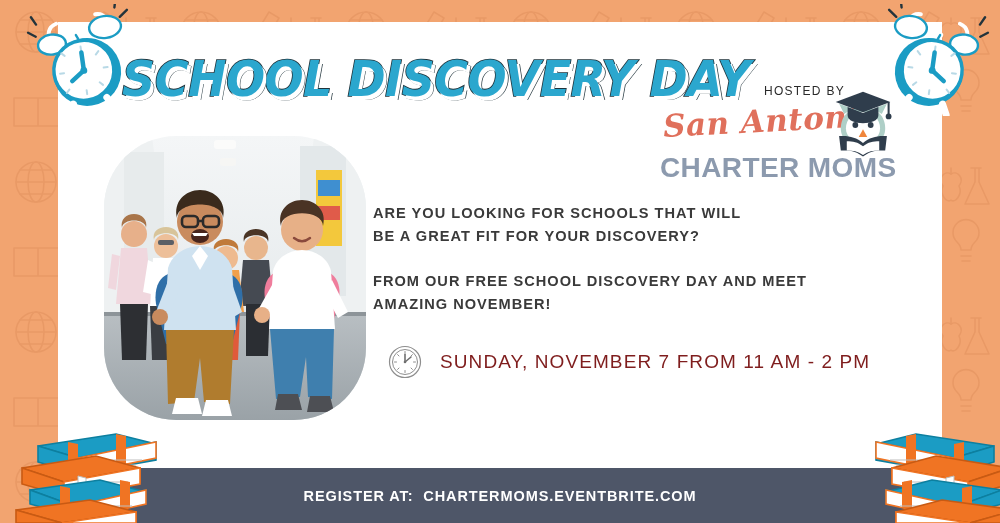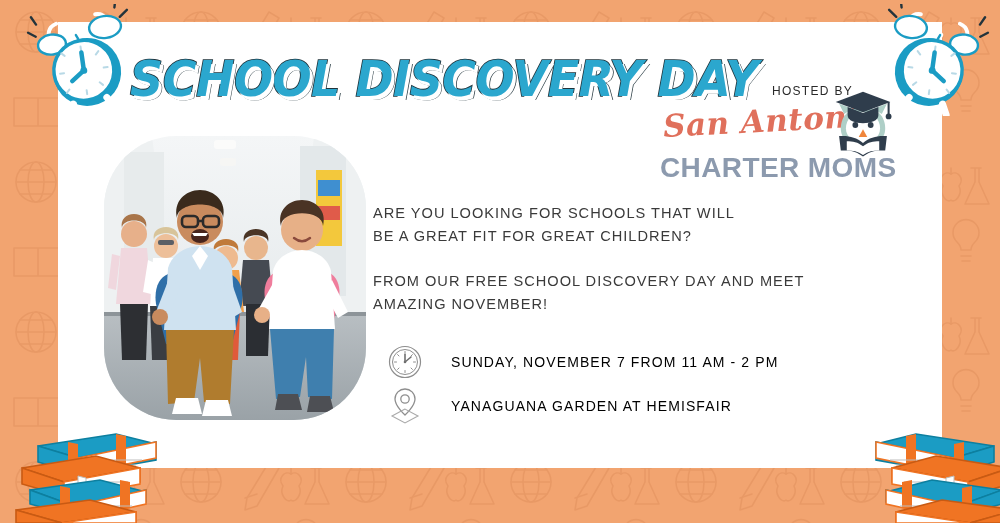--- a/index.html
+++ b/index.html
@@ -27,21 +27,21 @@
     background:#4E5668;
     display:flex;align-items:center;justify-content:center;
   }
   .footer-text{
     color:#ffffff;font-size:14.5px;font-weight:bold;letter-spacing:.9px;
     white-space:pre;
   }
 
   
   .headline-row{
-    position:absolute;left:130px;top:58px;
+    position:absolute;left:122px;top:58px;
     display:flex;align-items:flex-end;gap:14px;
   }
   .headline{
     font-family:"DejaVu Sans", sans-serif;
     font-size:46px;font-weight:bold;font-style:italic;
     letter-spacing:-0.5px;
     color:#2BA7CE;
     -webkit-text-stroke:1.6px #20333b;
     paint-order:stroke fill;
     text-shadow:3px 3px 0 #ffffff, 3.6px 3.6px 0 #20333b;
@@ -82,32 +82,32 @@
     border-radius:0 0 72px 72px;
   }
   .photo-img{position:absolute;left:0;width:262px;height:284px;}
   .photo-top .photo-img{top:0;}
   .photo-bot .photo-img{top:-146px;}
 
   
   .body-copy{
     position:absolute;left:373px;top:202px;width:460px;
     font-size:14.6px;letter-spacing:1.0px;color:#3a3a3a;
-    line-height:23px;font-weight:400;
+    line-height:23px;font-weight:700;
   }
   .body-copy p{margin:0;}
   .body-copy p + p{margin-top:22px;}
 
   
   .details{position:absolute;left:388px;top:340px;}
   .detail-row{display:flex;align-items:center;height:44px;}
   .detail-icon{width:44px;height:40px;flex:0 0 44px;display:flex;align-items:center;}
   .detail-text{
-    font-size:14px;letter-spacing:1.1px;color:#000000;font-weight:300;
-    white-space:nowrap;margin-left:19px;
+    font-size:19px;letter-spacing:1.1px;color:#7f1d1d;font-weight:300;
+    white-space:nowrap;margin-left:8px;
   }
 
   
   .clock-left{position:absolute;left:22px;top:4px;width:128px;height:112px;}
   .clock-right{position:absolute;left:866px;top:4px;width:128px;height:112px;transform:scaleX(-1);}
   .books-left{position:absolute;left:4px;top:432px;width:190px;height:91px;}
   .books-right{position:absolute;left:838px;top:432px;width:190px;height:91px;transform:scaleX(-1);}
 </style>
 </head>
 <body>
@@ -357,21 +357,21 @@
           <path d="M174 258h20l4 16h-27z" fill="#4d4f54"></path>
           <path d="M206 260h20l4 16h-27z" fill="#4d4f54"></path>
         </g>
       </svg>
     </div>
   </div>
 
   <div class="body-copy">
     <p>
       <span>ARE YOU LOOKING FOR SCHOOLS THAT WILL</span><br>
-      <span>BE A GREAT FIT FOR GREAT CHILDREN?</span>
+      <span>BE A GREAT FIT FOR YOUR DISCOVERY?</span>
     </p>
     <p>
       <span>FROM OUR FREE SCHOOL DISCOVERY DAY AND MEET</span><br>
       <span>AMAZING NOVEMBER!</span>
     </p>
   </div>
 
   <div class="details">
     <div class="detail-row">
       <div class="detail-icon">
@@ -382,32 +382,25 @@
             <path d="M17 6.5v2M17 25.5v2M6.5 17h2M25.5 17h2"></path>
             <path d="M24.4 9.6l-1.4 1.4M11 23l-1.4 1.4M24.4 24.4L23 23M11 11L9.6 9.6"></path>
           </g>
           <path d="M17 17V9.5" stroke="#6f6f6f" stroke-width="1.6" stroke-linecap="round"></path>
           <path d="M17 17l6-5" stroke="#6f6f6f" stroke-width="1.6" stroke-linecap="round"></path>
           <circle cx="17" cy="17" r="1.3" fill="#6f6f6f"></circle>
         </svg>
       </div>
       <div class="detail-text">SUNDAY, NOVEMBER 7 FROM 11 AM - 2 PM</div>
     </div>
-    <div class="detail-row">
-      <div class="detail-icon">
-        <svg width="34" height="38" viewBox="0 0 34 38" aria-hidden="true">
-          <path d="M17 2c-5.5 0-10 4.4-10 9.9 0 7 10 16.1 10 16.1s10-9.1 10-16.1C27 6.4 22.5 2 17 2z" fill="none" stroke="#8e8e8e" stroke-width="1.3"></path>
-          <circle cx="17" cy="12" r="4.2" fill="none" stroke="#8e8e8e" stroke-width="1.3"></circle>
-          <path d="M17 22L4 29l13 7 13-7z" fill="none" stroke="#a9a9a9" stroke-width="1.1"></path>
-        </svg>
-      </div>
-      <div class="detail-text">YANAGUANA GARDEN AT HEMISFAIR</div>
-    </div>
   </div>
 
+  <div class="footer-bar">
+    <div class="footer-text">REGISTER AT:  CHARTERMOMS.EVENTBRITE.COM</div>
+  </div>
 
   <svg class="clock-left" viewBox="0 0 128 112" aria-hidden="true">
     <g transform="rotate(-8 64 60)">
       <path d="M34 34c-6-8-2-16 6-18" fill="none" stroke="#ffffff" stroke-width="4" stroke-linecap="round"></path>
       <path d="M86 30c8-8 4-18-6-18" fill="none" stroke="#ffffff" stroke-width="4" stroke-linecap="round"></path>
       <ellipse cx="33" cy="36" rx="14" ry="10" fill="#ffffff" stroke="#1B9CC4" stroke-width="2.4"></ellipse>
       <ellipse cx="88" cy="26" rx="16" ry="11" fill="#ffffff" stroke="#1B9CC4" stroke-width="2.4"></ellipse>
       <path d="M58 30l6 14" stroke="#ffffff" stroke-width="6" stroke-linecap="round"></path>
       <path d="M58 30l6 14" stroke="#1B9CC4" stroke-width="2.4" stroke-linecap="round"></path>
       <circle cx="64" cy="68" r="34" fill="#1B9CC4"></circle>

